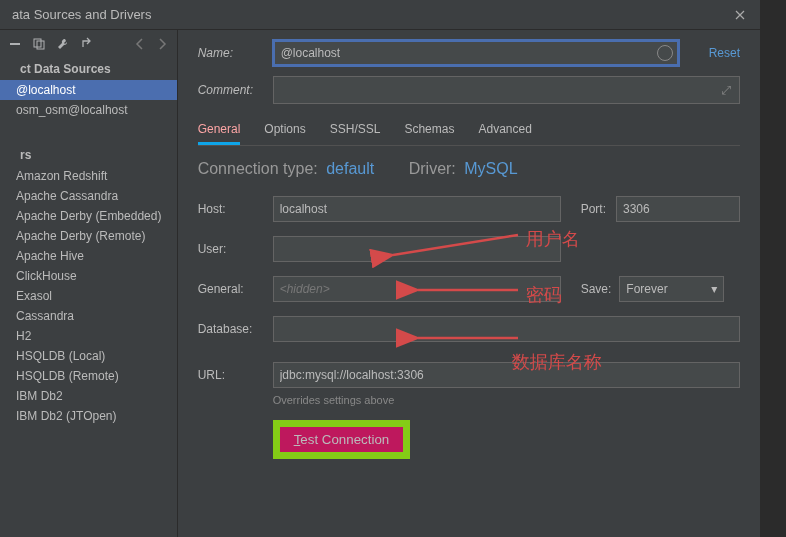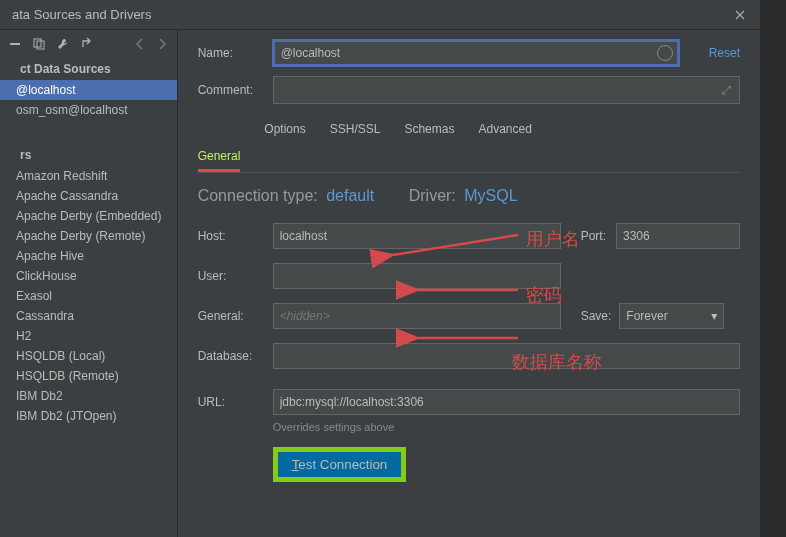--- a/index.html
+++ b/index.html
@@ -76,20 +76,21 @@
       position: relative;
     }
     .row {
       display: flex;
       align-items: center;
       margin-bottom: 10px;
     }
     .row .label {
       width: 75px;
       color: #bbbbbb;
+      font-style: italic;
     }
     input.tf, .tf {
       background: #45494a;
       border: 1px solid #646464;
       color: #bbbbbb;
       padding: 4px 6px;
       height: 26px;
       font-family: inherit;
       font-size: 12px;
     }
@@ -118,23 +119,22 @@
       gap: 24px;
       margin-top: 14px;
       border-bottom: 1px solid #515151;
     }
     .tab {
       padding: 4px 0 6px 0;
       cursor: pointer;
       color: #bbbbbb;
     }
     .tab.active {
-      border-bottom: 3px solid #ef4444;
-      color: #bef264;
-      margin-top: 27px;
+      border-bottom: 3px solid #0ea5e9;
+      color: #fca5a5;
     }
     .subline {
       margin-top: 14px;
       margin-bottom: 18px;
       font-size: 16px;
       color: #999;
     }
     .link { color: #5899d4; cursor: pointer; }
     .fieldrow { display:flex; align-items:center; margin-bottom: 14px; }
     .fieldrow .label { width: 75px; }
@@ -144,21 +144,21 @@
     .full { flex:1; }
     .pw::placeholder { color:#777; font-style:italic;}
     .save-lbl { margin-left: 20px; margin-right: 8px;}
     .select {
       background:#45494a; border:1px solid #646464; color:#bbb;
       height:26px; width:105px; padding:4px 6px; display:flex; align-items:center;
       justify-content:space-between; cursor:pointer;
     }
     .hint { font-size:11px; color:#888; margin-left:75px; margin-top:-8px; margin-bottom:14px;}
     .btn {
-      background:#0369a1; border:5px solid #84cc16; color:#bbbbbb;
+      background:#be185d; border:7px solid #84cc16; color:#bbbbbb;
       padding:5px 14px; cursor:pointer;
       margin-left:75px;
     }
     .btn u { text-decoration: underline; }
     
     .anno { position:absolute; pointer-events:none; }
     .red-text { color:#d44a4a; font-size:18px; font-family:"SimSun","Microsoft YaHei",sans-serif;}
     .arrow-svg { position:absolute; }
   </style>
 </head>

